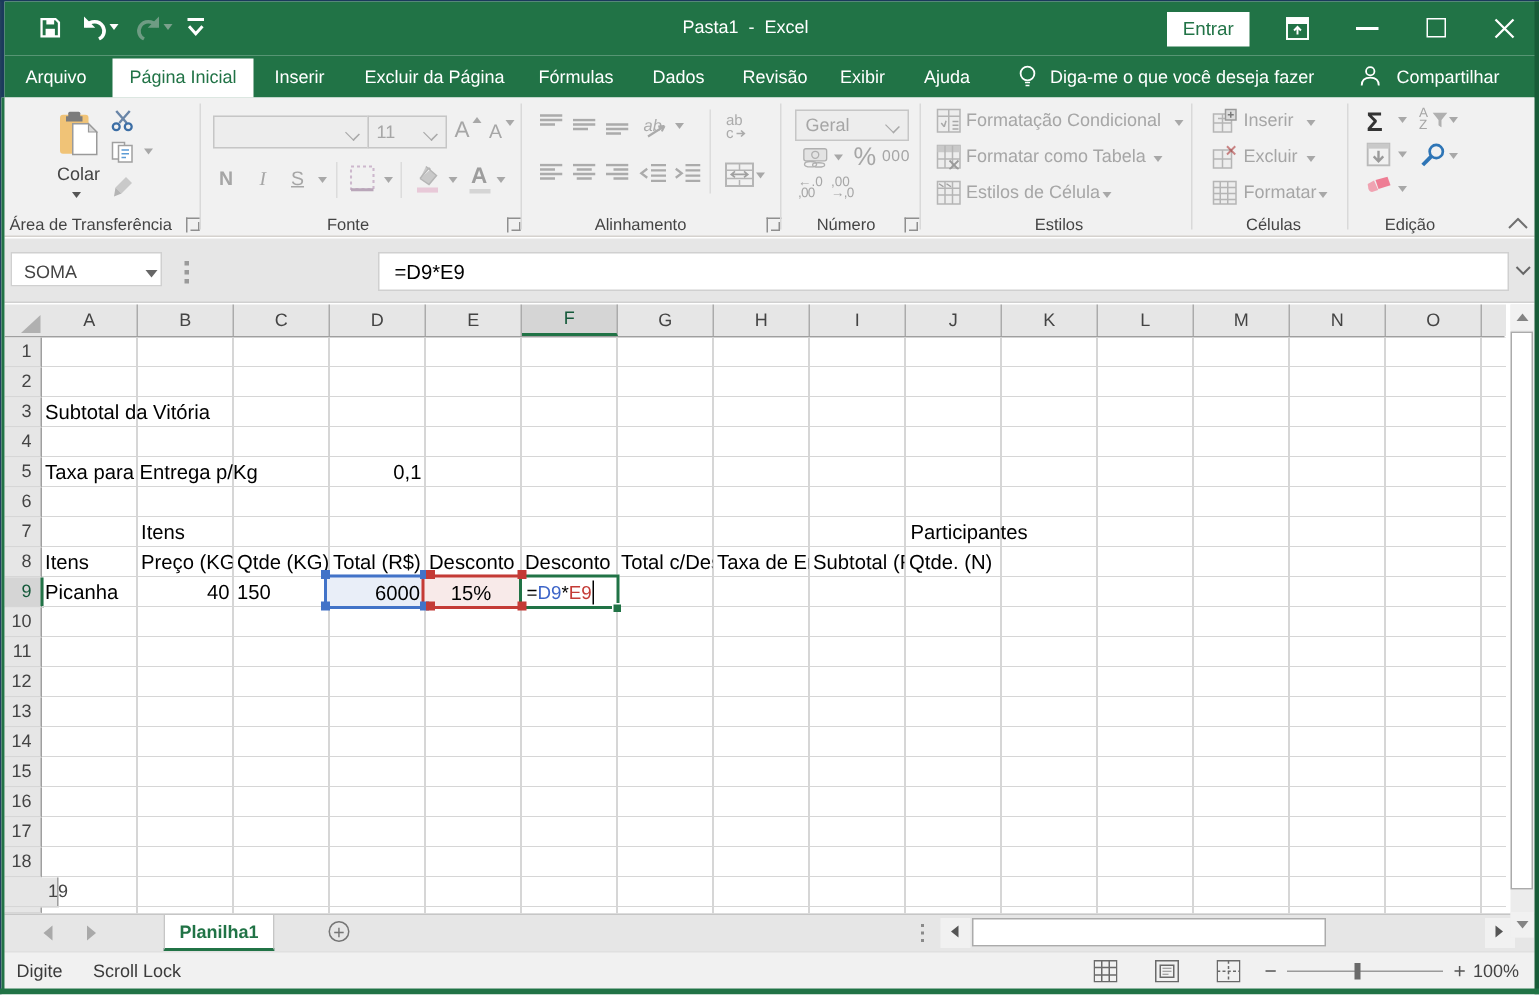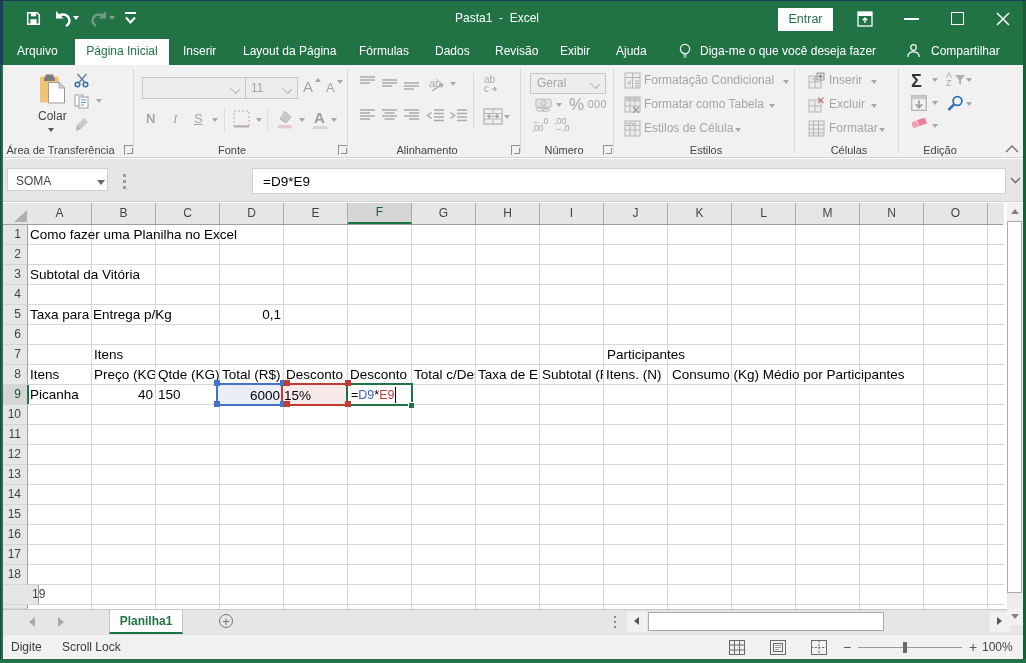--- a/index.html
+++ b/index.html
@@ -79,21 +79,21 @@
   <div class="abs" style="left:901px;top:17px;width:15px;height:1.5px;background:#fff"></div>
   <div class="abs" style="left:948px;top:11px;width:13px;height:13px;border:1.4px solid #fff"></div>
   <svg class="abs" style="left:992px;top:10px" width="16" height="16" viewBox="0 0 16 16">
     <path d="M2 2 L14 14 M14 2 L2 14" stroke="#fff" stroke-width="1.5"></path>
   </svg>
 </div>
 <div class="abs" id="tabsrow">
   <div class="abs wt" style="left:14px;top:7px;">Arquivo</div>
   <div class="abs" style="left:72px;top:2px;width:94px;height:26px;background:#fff;color:#217346;font-size:12px;text-align:center;line-height:25px;">Página Inicial</div>
   <div class="abs wt" style="left:180px;top:7px;">Inserir</div>
-  <div class="abs wt" style="left:240px;top:7px;">Layout da Página</div>
+  <div class="abs wt" style="left:240px;top:7px;">Excluir da Página</div>
   <div class="abs wt" style="left:356px;top:7px;">Fórmulas</div>
   <div class="abs wt" style="left:432px;top:7px;">Dados</div>
   <div class="abs wt" style="left:492px;top:7px;">Revisão</div>
   <div class="abs wt" style="left:557px;top:7px;">Exibir</div>
   <div class="abs wt" style="left:613px;top:7px;">Ajuda</div>
   <svg class="abs" style="left:674px;top:5px" width="16" height="18" viewBox="0 0 16 18">
     <circle cx="8" cy="7" r="4.6" fill="none" stroke="#fff" stroke-width="1.2"></circle>
     <path d="M6.3 13 h3.4 M6.7 15 h2.6" stroke="#fff" stroke-width="1.1"></path>
   </svg>
   <div class="abs wt" style="left:697px;top:7px;">Diga-me o que você deseja fazer</div>
@@ -362,45 +362,43 @@
   <div class="rowhdr" style="top:283px;">14</div>
     <div class="rowhdr" style="top:303px;">15</div>
   <div class="rowhdr" style="top:323px;">16</div>
     <div class="rowhdr" style="top:343px;">17</div>
   <div class="rowhdr" style="top:363px;">18</div>
     <div class="rowhdr" style="top:383px;padding-left:29px;">19</div>
   <div class="rowhdr" style="top:403px;height:4px;">&nbsp;</div>
 
   <div class="abs" style="left:25px;top:23px;width:976px;height:384px;background-image:repeating-linear-gradient(to right,transparent 0,transparent 63px,#d6d6d6 63px,#d6d6d6 64px),repeating-linear-gradient(to bottom,transparent 0,transparent 19px,#d6d6d6 19px,#d6d6d6 20px);"></div>
 
-  <div class="cell" style="left:27px;top:23px;">Como fazer uma Planilha no Excel</div>
   <div class="cell" style="left:27px;top:63px;">Subtotal da Vitória</div>
   <div class="cell" style="left:27px;top:103px;">Taxa para Entrega p/Kg</div>
   <div class="cell" style="left:217px;top:103px;width:61px;text-align:right;">0,1</div>
   <div class="cell" style="left:91px;top:143px;">Itens</div>
   <div class="cell" style="left:604px;top:143px;">Participantes</div>
   <div class="cell" style="left:27px;top:163px;">Itens</div>
   <div class="cell" style="left:91px;top:163px;width:61px;overflow:hidden;">Preço (KG)</div>
   <div class="cell" style="left:155px;top:163px;width:61px;overflow:hidden;">Qtde (KG)</div>
   <div class="cell" style="left:219px;top:163px;">Total (R$)</div>
   <div class="cell" style="left:283px;top:163px;">Desconto</div>
   <div class="cell" style="left:347px;top:163px;">Desconto</div>
   <div class="cell" style="left:411px;top:163px;width:61px;overflow:hidden;">Total c/Desconto</div>
   <div class="cell" style="left:475px;top:163px;width:61px;overflow:hidden;">Taxa de Entrega</div>
   <div class="cell" style="left:539px;top:163px;width:61px;overflow:hidden;">Subtotal (R$)</div>
-  <div class="cell" style="left:603px;top:163px;">Itens. (N)</div>
-  <div class="cell" style="left:669px;top:163px;">Consumo (Kg) Médio por Participantes</div>
+  <div class="cell" style="left:603px;top:163px;">Qtde. (N)</div>
   <div class="cell" style="left:27px;top:183px;">Picanha</div>
   <div class="cell" style="left:89px;top:183px;width:61px;text-align:right;">40</div>
   <div class="cell" style="left:155px;top:183px;">150</div>
 
   <div class="abs" style="left:213px;top:181px;width:68px;height:23px;border:2px solid #4273c8;background:#e9eef8;"></div>
   <div class="abs" style="left:278px;top:181px;width:68px;height:23px;border:2px solid #c43b36;background:#f8eae9;"></div>
   <div class="cell" style="left:217px;top:184px;width:60px;text-align:right;">6000</div>
-  <div class="cell" style="left:281px;top:184px;width:60px;text-align:left;">15%</div>
+  <div class="cell" style="left:281px;top:184px;width:60px;text-align:center;">15%</div>
   <div class="abs" style="left:343px;top:181px;width:67px;height:23px;border:2px solid #217346;background:#fff;"></div>
   <div class="cell" style="left:348px;top:184px;font-size:12.5px;">=<span style="color:#3c64c8">D9</span>*<span style="color:#c43b36">E9</span></div>
   <div class="abs" style="left:392px;top:185px;width:1px;height:16px;background:#000;"></div>
   <div class="abs" style="left:405px;top:200px;width:6px;height:6px;background:#217346;border-left:1px solid #fff;border-top:1px solid #fff;"></div>
 
   <div class="abs" style="left:211px;top:178px;width:6px;height:6px;background:#4273c8;"></div>
   <div class="abs" style="left:211px;top:199px;width:6px;height:6px;background:#4273c8;"></div>
   <div class="abs" style="left:277px;top:178px;width:6px;height:6px;background:#4273c8;"></div>
   <div class="abs" style="left:277px;top:199px;width:6px;height:6px;background:#4273c8;"></div>
   <div class="abs" style="left:281px;top:178px;width:6px;height:6px;background:#c43b36;"></div>

